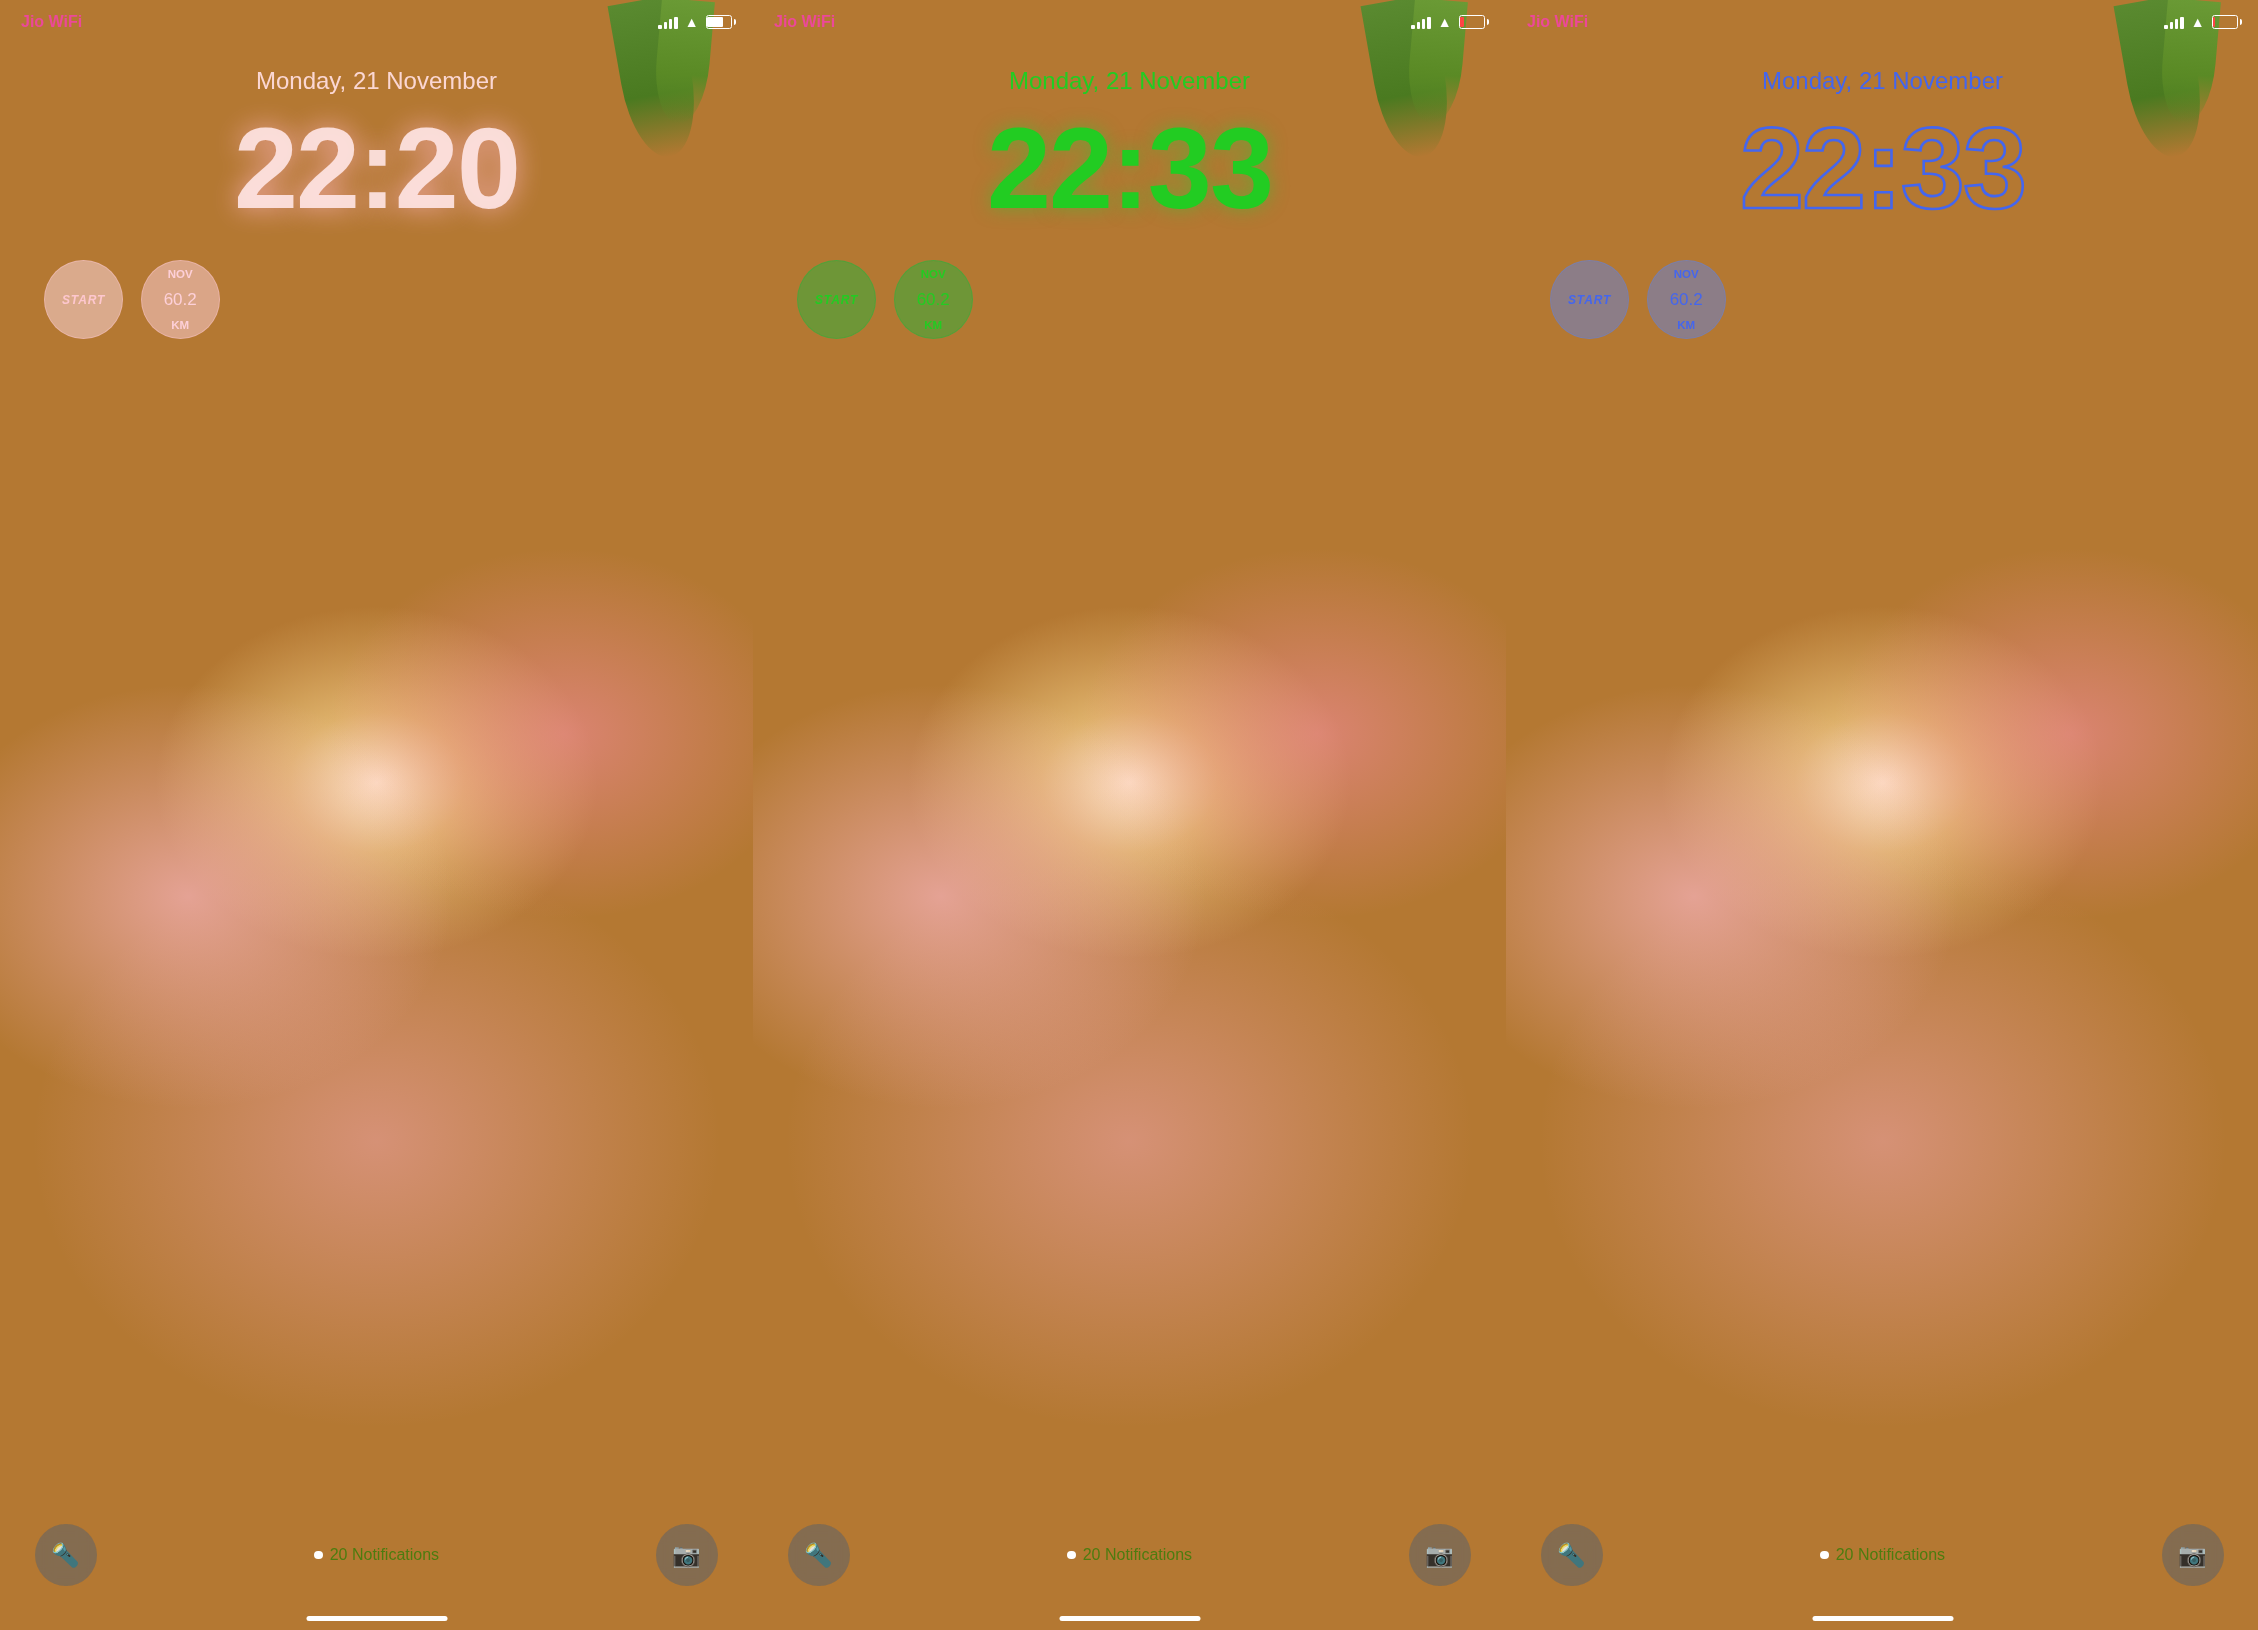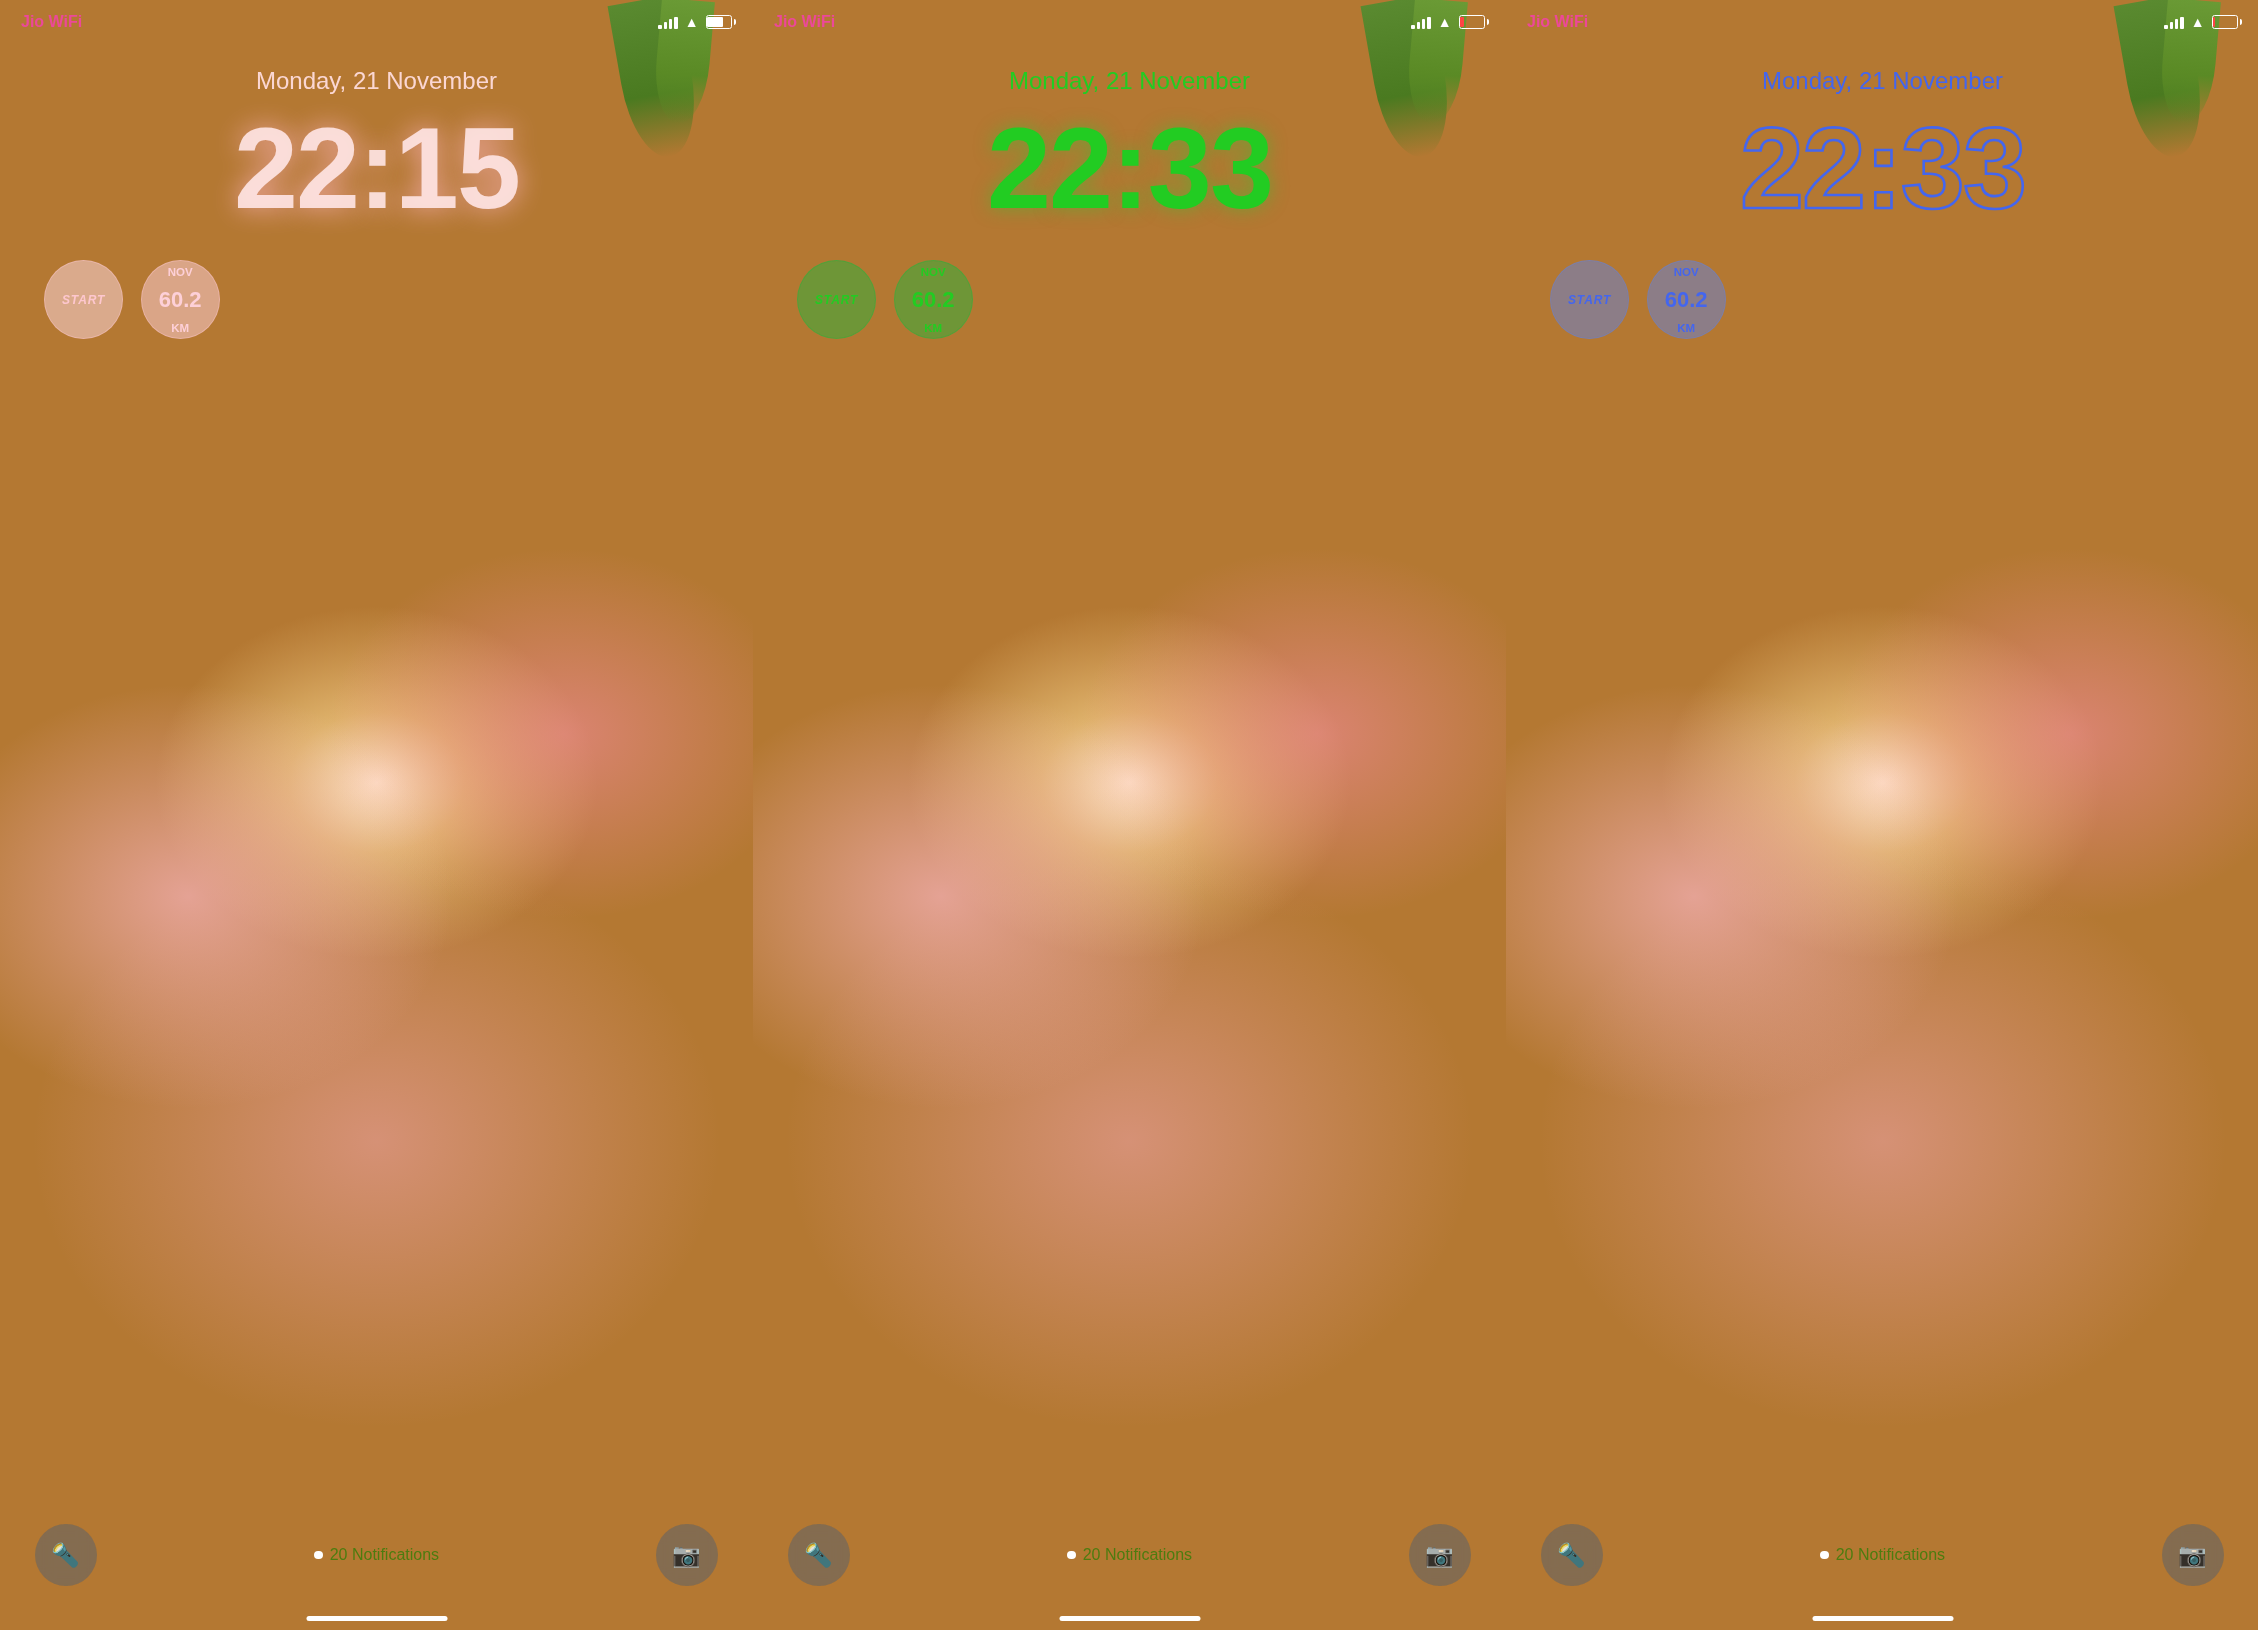--- a/index.html
+++ b/index.html
@@ -215,22 +215,22 @@
       display: flex;
       flex-direction: column;
       align-items: center;
       justify-content: center;
       font-size: 11.5px;
       font-weight: 600;
       gap: 11px;
     }
 
     .widget-km .km-value {
-      font-size: 22px;
-      font-weight: 700;
+      font-size: 17px;
+      font-weight: 400;
       line-height: 1;
     }
 
     
     .screen1 .widget-start {
       background: rgba(255, 220, 230, 0.5);
       color: rgba(255, 200, 210, 0.95);
       border: 1.8px solid rgba(255, 200, 210, 0.4);
     }
     .screen1 .widget-km {
@@ -350,21 +350,21 @@
       </div>
       <span class="wifi-icon">▲</span>
       <div class="battery-icon">
         <div class="battery-fill" style="width:70%"></div>
       </div>
     </div>
   </div>
 
   <div class="content">
     <div class="date-text">Monday, 21 November</div>
-    <div class="time-display">22:15</div>
+    <div class="time-display">22:20</div>
 
     <div class="widgets">
       <div class="widget-start">START</div>
       <div class="widget-km">
         <span>NOV</span>
         <span class="km-value">60.2</span>
         <span>KM</span>
       </div>
     </div>
   </div>

